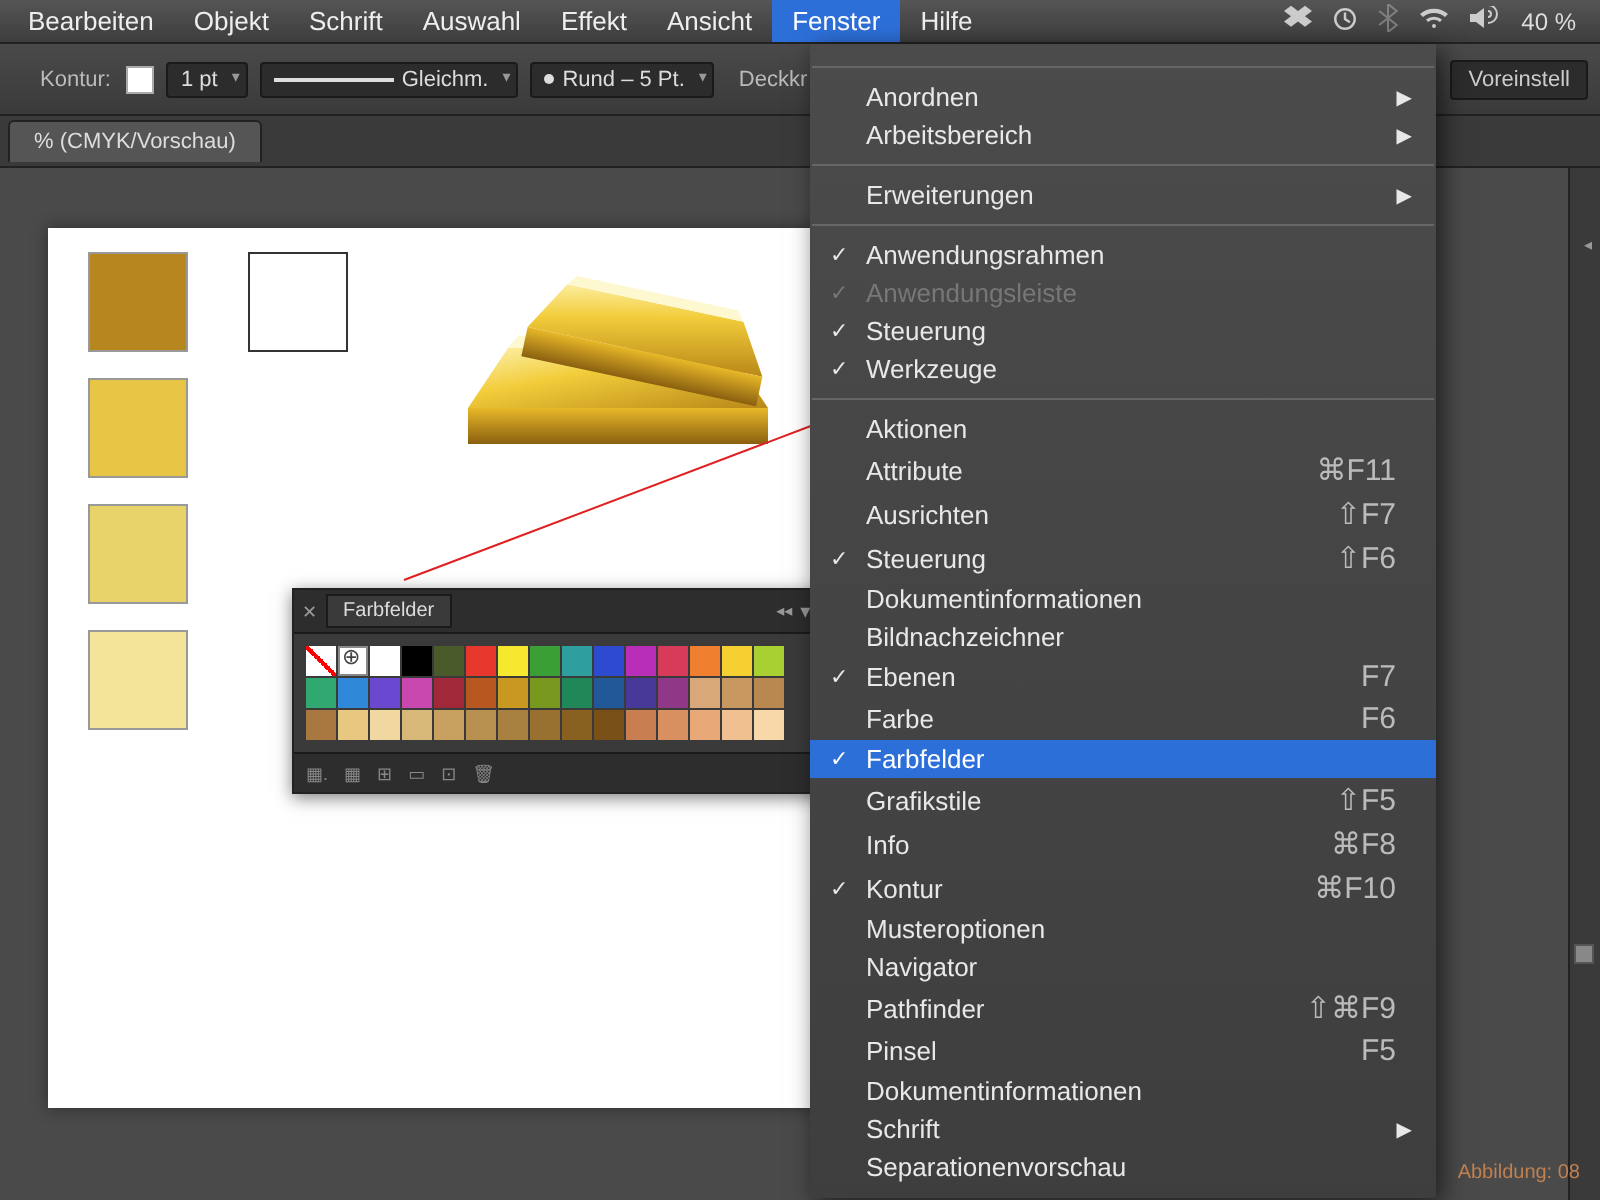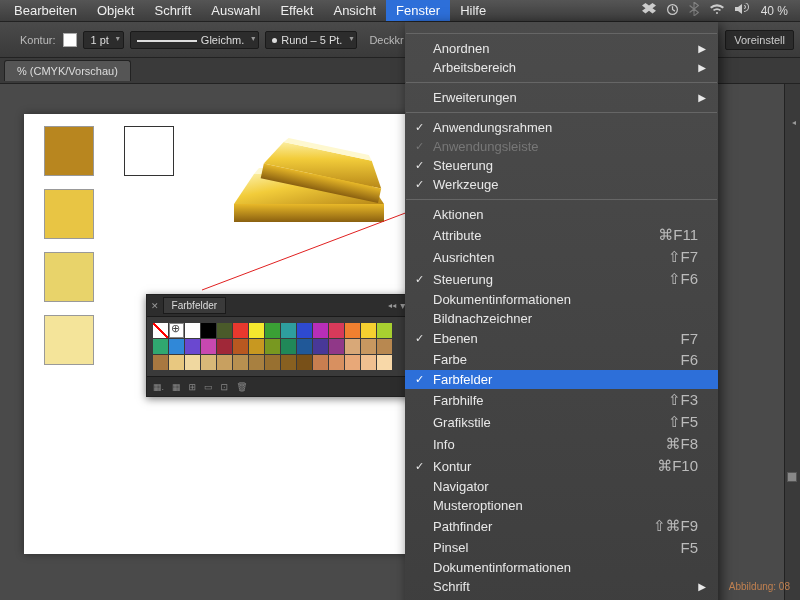--- a/index.html
+++ b/index.html
@@ -270,41 +270,37 @@
     </div>
     <div class="dd-item">
       <span>Farbe</span>
       <span class="dd-short">F6</span>
     </div>
     <div class="dd-item highlight">
       <span class="dd-check">✓</span>
       <span>Farbfelder</span>
     </div>
     <div class="dd-item">
-      <span>Farbhilfe</span>
-      <span class="dd-short">⇧F3</span>
-    </div>
-    <div class="dd-item">
       <span>Grafikstile</span>
       <span class="dd-short">⇧F5</span>
     </div>
     <div class="dd-item">
       <span>Info</span>
       <span class="dd-short">⌘F8</span>
     </div>
     <div class="dd-item">
       <span class="dd-check">✓</span>
       <span>Kontur</span>
       <span class="dd-short">⌘F10</span>
     </div>
     <div class="dd-item">
+      <span>Musteroptionen</span>
+    </div>
+    <div class="dd-item">
       <span>Navigator</span>
-    </div>
-    <div class="dd-item">
-      <span>Musteroptionen</span>
     </div>
     <div class="dd-item">
       <span>Pathfinder</span>
       <span class="dd-short">⇧⌘F9</span>
     </div>
     <div class="dd-item">
       <span>Pinsel</span>
       <span class="dd-short">F5</span>
     </div>
     <div class="dd-item">

